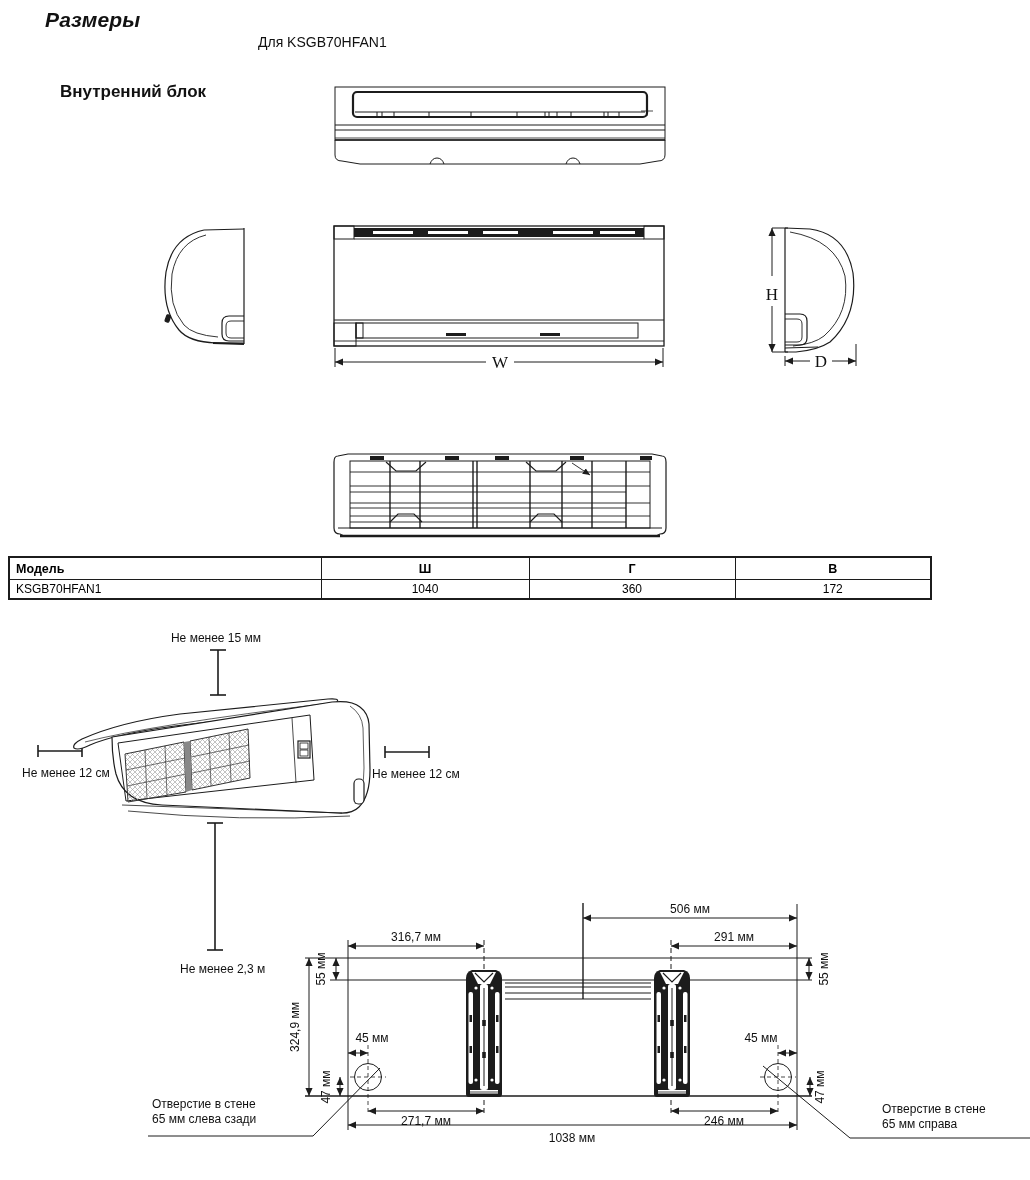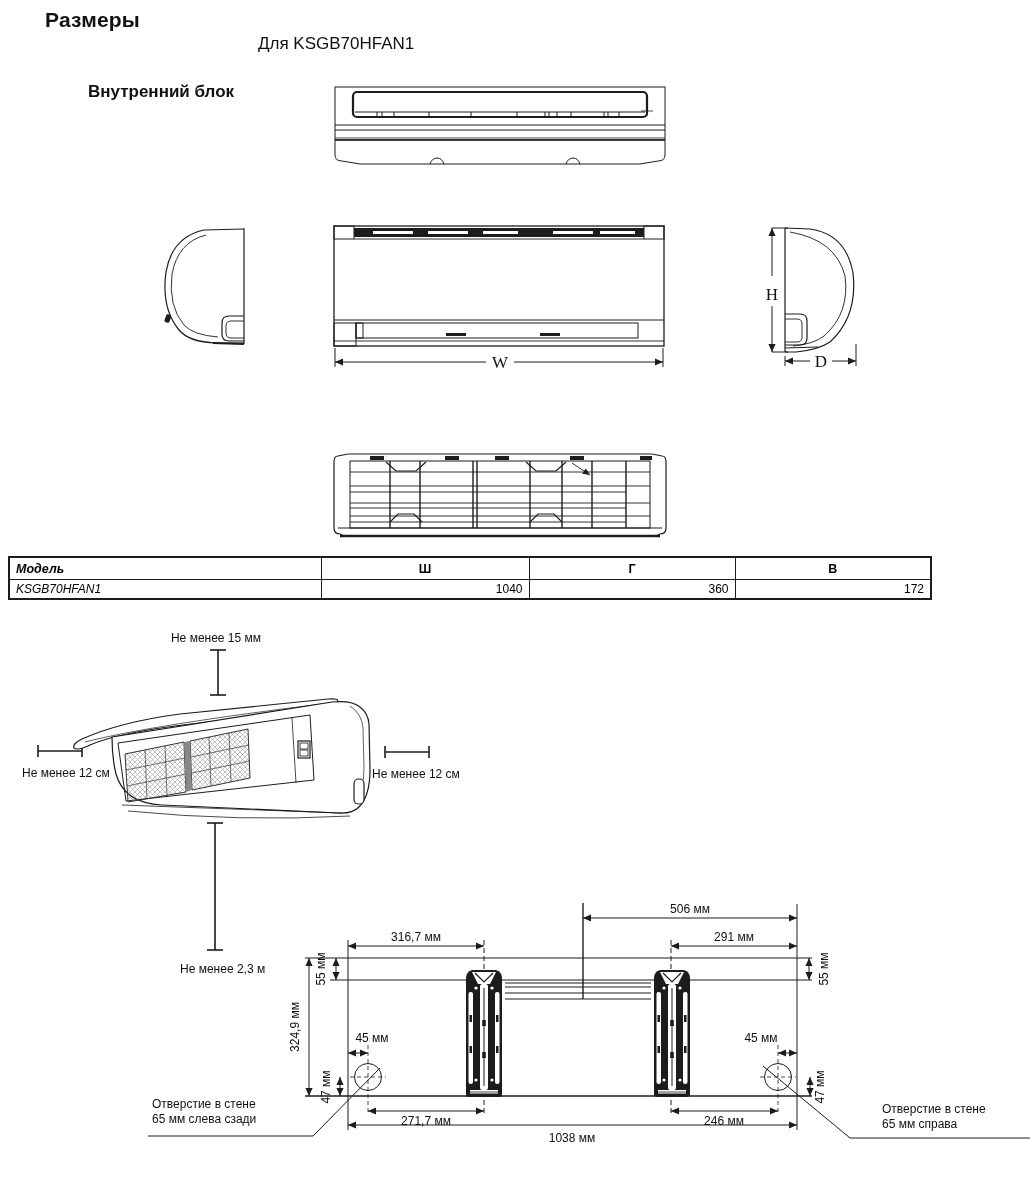--- a/index.html
+++ b/index.html
@@ -1,44 +1,44 @@
 <!DOCTYPE html>
 <html><head>
 <meta charset="utf-8">
 <style>
   html,body{margin:0;padding:0;background:#fff;}
   .page{
     position:relative;width:1030px;height:1180px;background:#ffffff;
     font-family:"Liberation Sans",sans-serif;color:#111;overflow:hidden;
   }
   .abs{position:absolute;}
-  .title{font-size:21px;font-weight:bold;letter-spacing:.2px;}
-  .caption{font-size:17px;}
+  .title{font-size:21px;font-weight:bold;letter-spacing:.2px;font-style:italic;}
+  .caption{font-size:14px;}
   .section{font-size:17px;font-weight:bold;}
   svg{display:block;overflow:visible;}
   svg text{font-family:"Liberation Sans",sans-serif;font-size:12px;fill:#111;}
   svg text.serif{font-family:"Liberation Serif",serif;font-size:17px;}
   table.dims{
     border-collapse:collapse;width:922px;table-layout:fixed;
     font-size:12.5px;color:#000;
     border:2px solid #1c1c1c;
   }
   table.dims th,table.dims td{border:1px solid #1c1c1c;padding:0 6px;height:21px;}
   table.dims th{font-weight:bold;text-align:center;}
-  table.dims th.first,table.dims td.first{text-align:left;font-style:italic;}
-  table.dims td{text-align:right;font-size:12px;height:18px;}
+  table.dims th.first,table.dims td.first{text-align:left;}
+  table.dims td{text-align:center;font-size:12px;height:18px;}
 </style>
 </head>
 <body>
 
 <div class="page">
 
   <div class="abs title" style="left:45px;top:8px;">Размеры</div>
   <div class="abs caption" style="left:258px;top:34px;">Для KSGB70HFAN1</div>
-  <div class="abs section" style="left:60px;top:82px;margin-left:28px;">Внутренний блок</div>
+  <div class="abs section" style="left:60px;top:82px;">Внутренний блок</div>
 
   <svg class="abs" style="left:330px;top:83px;" width="340" height="85" viewBox="0 0 340 85" stroke="#1c1c1c" fill="none" stroke-width="1">
     <rect x="5" y="4" width="330" height="53"></rect>
     <path d="M5,57 L5,72 Q5,78 12,78 L30,81 L310,81 L328,78 Q335,78 335,72 L335,57"></path>
     <path d="M100,81 Q102,75 107,75 Q112,75 114,81"></path>
     <path d="M236,81 Q238,75 243,75 Q248,75 250,81"></path>
     <rect x="23" y="9" width="294" height="25" rx="4" stroke-width="2.2"></rect>
     <line x1="25" y1="29" x2="315" y2="29"></line>
     <g stroke-width="1">
       <line x1="47" y1="29" x2="47" y2="33.5"></line>

